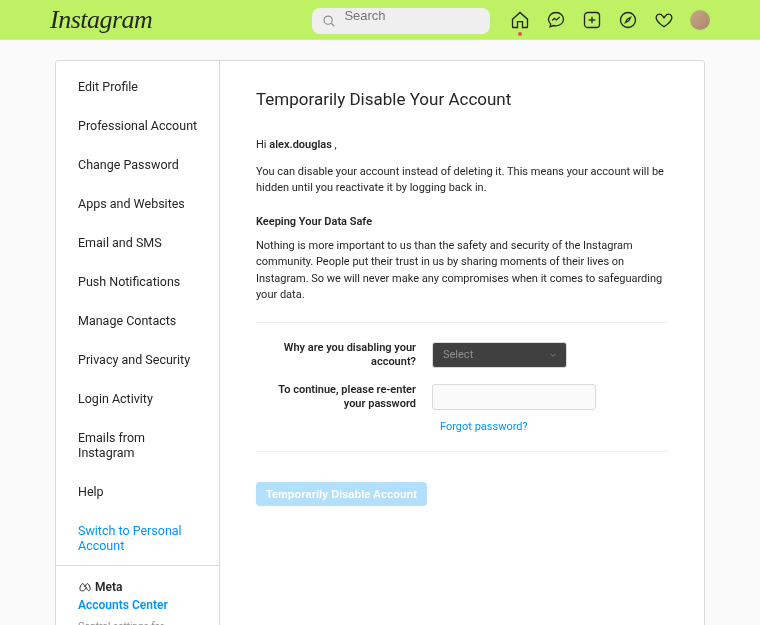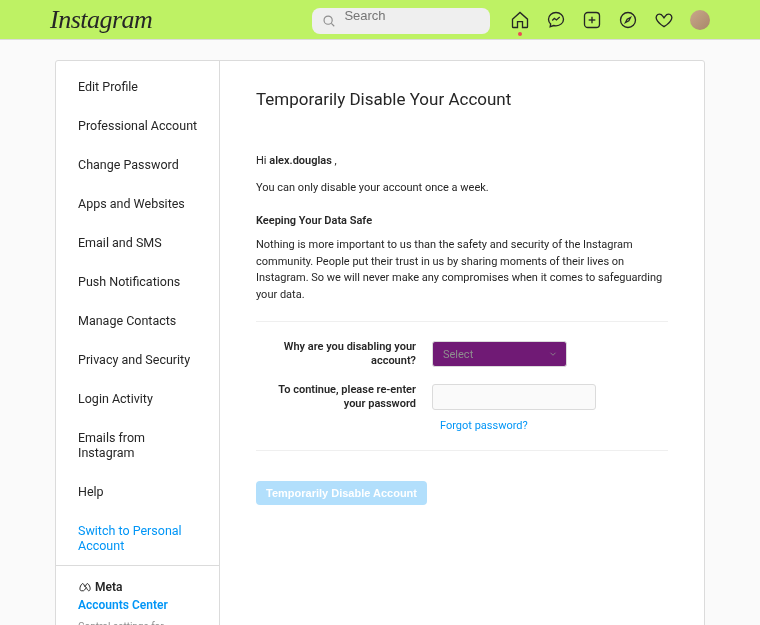--- a/index.html
+++ b/index.html
@@ -139,21 +139,21 @@
       line-height: 1.4;
     }
     
     .content {
       flex: 1;
       padding: 28px 36px 28px 36px;
     }
     .content h1 {
       font-size: 17px;
       font-weight: 400;
-      margin-bottom: 44px;
+      margin-bottom: 28px;
     }
     .para {
       font-size: 11px;
       line-height: 1.5;
       margin-bottom: 12px;
       color: #262626;
     }
     .greeting { margin-bottom: 10px; }
     .greeting b { font-weight: 600; }
     .subhead {
@@ -178,21 +178,21 @@
       text-align: right;
       font-size: 11px;
       font-weight: 600;
       line-height: 1.3;
     }
     .select-box {
       flex: 0 0 135px;
       height: 26px;
       border: 1px solid #dbdbdb;
       border-radius: 3px;
-      background: #701a75;
+      background: #404040;
       font-size: 11px;
       color: #8e8e8e;
       padding: 0 24px 0 10px;
       display: flex;
       align-items: center;
       position: relative;
       cursor: pointer;
     }
     .select-caret {
       position: absolute;
@@ -314,21 +314,21 @@
     </div>
   </div>
 
   <div class="content">
     <h1>Temporarily Disable Your Account</h1>
 
     <div class="para greeting">
       <span>Hi </span><b>alex.douglas</b><span> ,</span>
     </div>
 
-    <div class="para">You can only disable your account once a week.</div>
+    <div class="para">You can disable your account instead of deleting it. This means your account will be hidden until you reactivate it by logging back in.</div>
 
     <div class="subhead">Keeping Your Data Safe</div>
     <div class="para">Nothing is more important to us than the safety and security of the Instagram community. People put their trust in us by sharing moments of their lives on Instagram. So we will never make any compromises when it comes to safeguarding your data.</div>
 
     <hr class="divider">
 
     <div class="form-row">
       <div class="form-label">Why are you disabling your account?</div>
       <div class="select-box">
         <span>Select</span>

